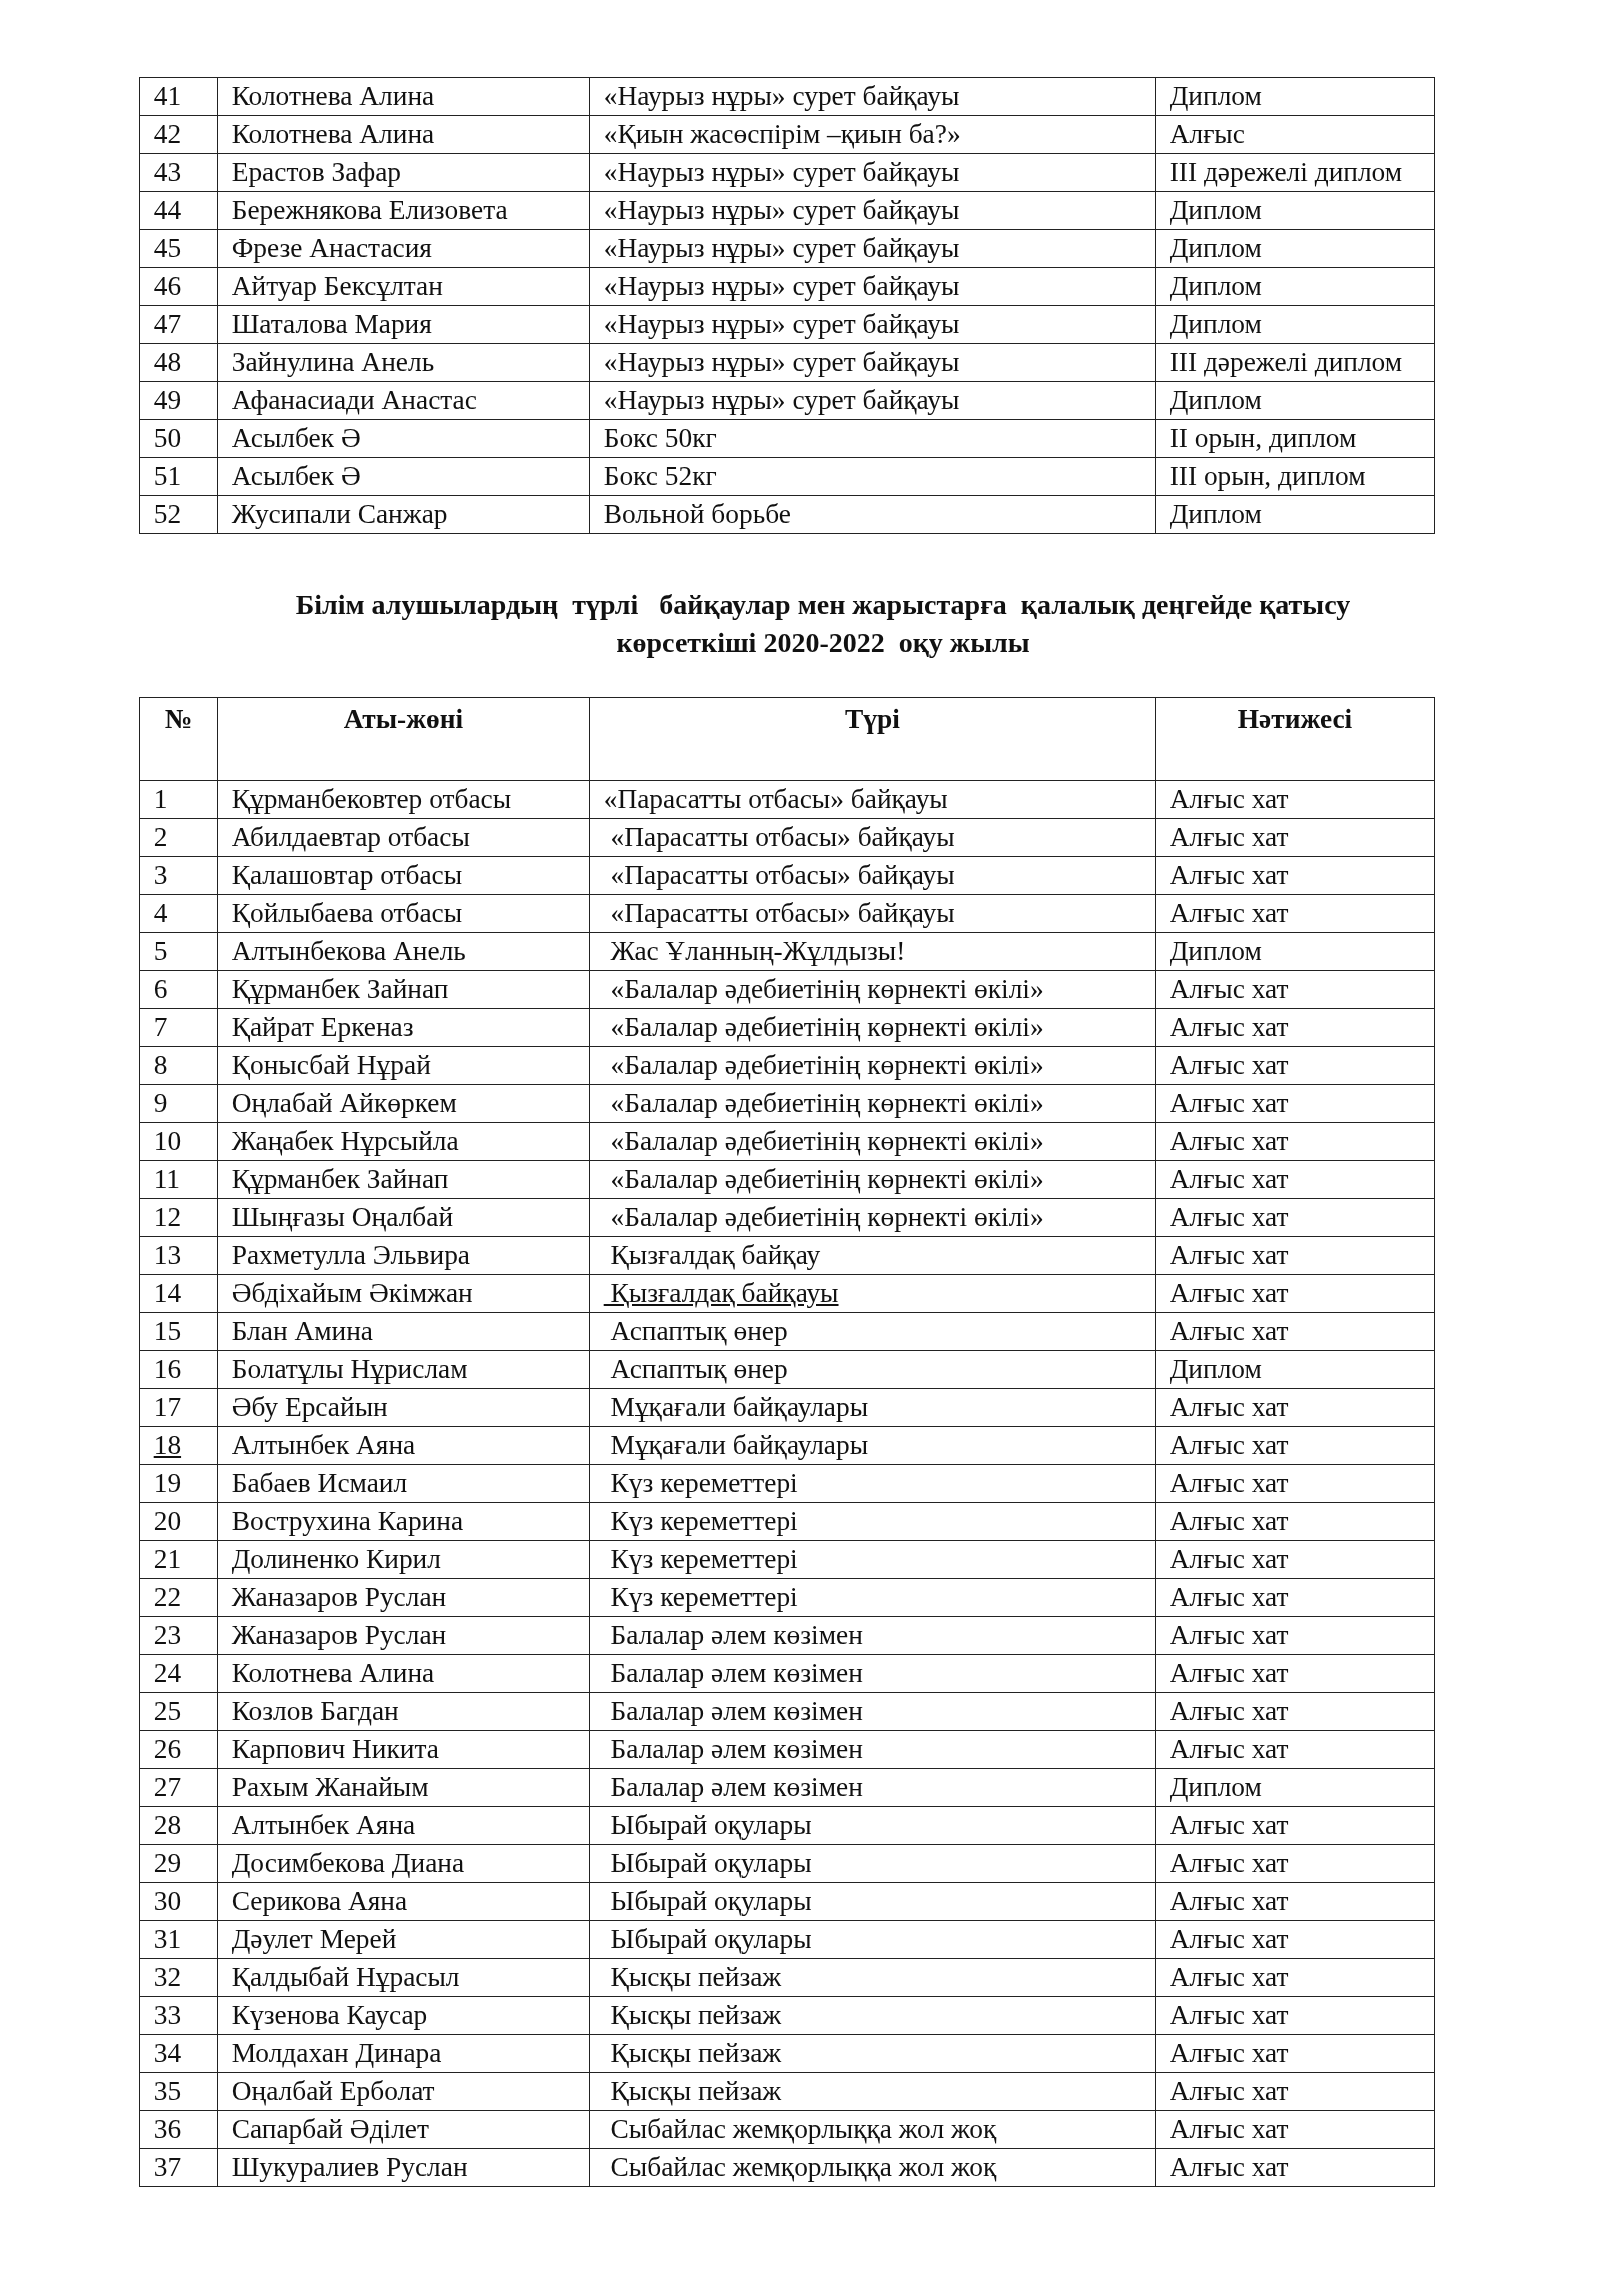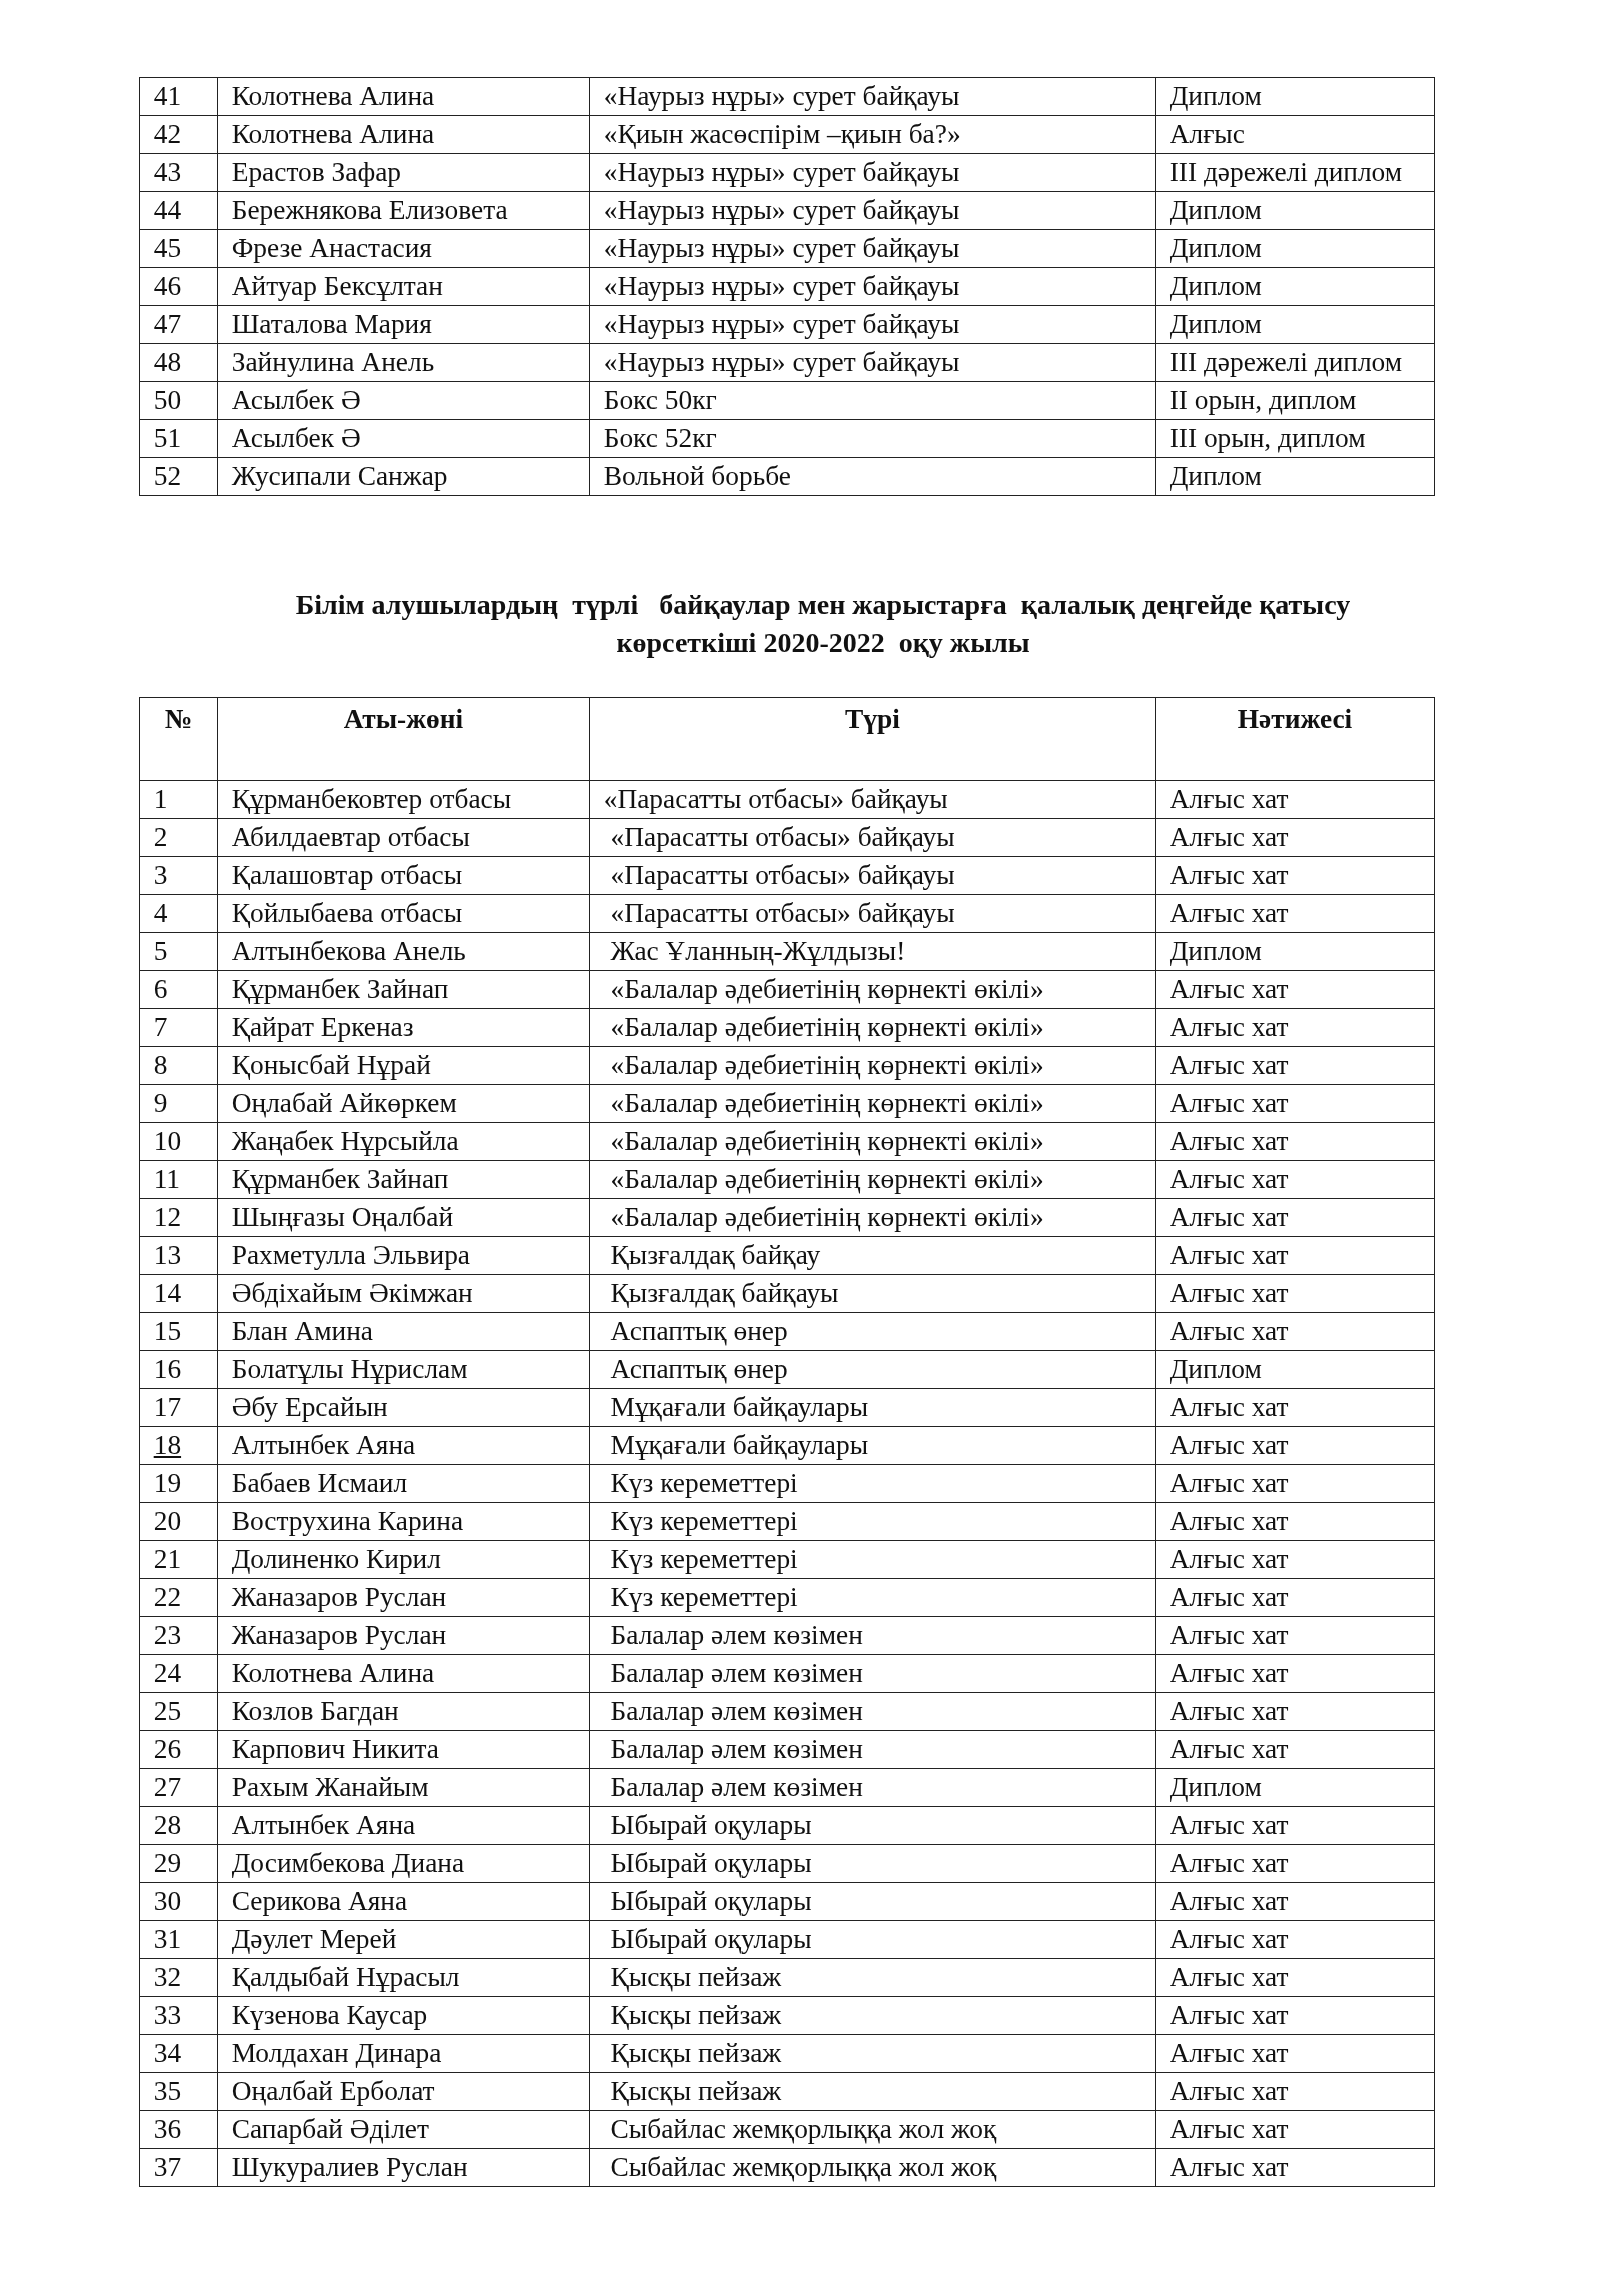--- a/index.html
+++ b/index.html
@@ -71,20 +71,26 @@
         <td style="white-space: pre;">«Наурыз нұры» сурет байқауы</td>
         <td style="white-space: pre;">Диплом</td>
       </tr>
       <tr>
         <td style="white-space: pre;">48</td>
         <td style="white-space: pre;">Зайнулина Анель</td>
         <td style="white-space: pre;">«Наурыз нұры» сурет байқауы</td>
         <td style="white-space: pre;">ІІІ дәрежелі диплом</td>
       </tr>
       <tr>
+        <td style="white-space: pre;">49</td>
+        <td style="white-space: pre;">Афанасиади Анастас</td>
+        <td style="white-space: pre;">«Наурыз нұры» сурет байқауы</td>
+        <td style="white-space: pre;">Диплом</td>
+      </tr>
+      <tr>
         <td style="white-space: pre;">50</td>
         <td style="white-space: pre;">Асылбек Ә</td>
         <td style="white-space: pre;">Бокс 50кг</td>
         <td style="white-space: pre;">ІІ орын, диплом</td>
       </tr>
       <tr>
         <td style="white-space: pre;">51</td>
         <td style="white-space: pre;">Асылбек Ә</td>
         <td style="white-space: pre;">Бокс 52кг</td>
         <td style="white-space: pre;">ІІІ орын, диплом</td>
@@ -193,21 +199,21 @@
       </tr>
       <tr>
         <td style="white-space: pre;">13</td>
         <td style="white-space: pre;">Рахметулла Эльвира</td>
         <td style="white-space: pre;"> Қызғалдақ байқау</td>
         <td style="white-space: pre;">Алғыс хат</td>
       </tr>
       <tr>
         <td style="white-space: pre;">14</td>
         <td style="white-space: pre;">Әбдіхайым Әкімжан</td>
-        <td style="white-space: pre;"> Қызғалдақ байқауы</td>
+        <td style="white-space: pre; text-decoration: underline;"> Қызғалдақ байқауы</td>
         <td style="white-space: pre;">Алғыс хат</td>
       </tr>
       <tr>
         <td style="white-space: pre;">15</td>
         <td style="white-space: pre;">Блан Амина</td>
         <td style="white-space: pre;"> Аспаптық өнер</td>
         <td style="white-space: pre;">Алғыс хат</td>
       </tr>
       <tr>
         <td style="white-space: pre;">16</td>

